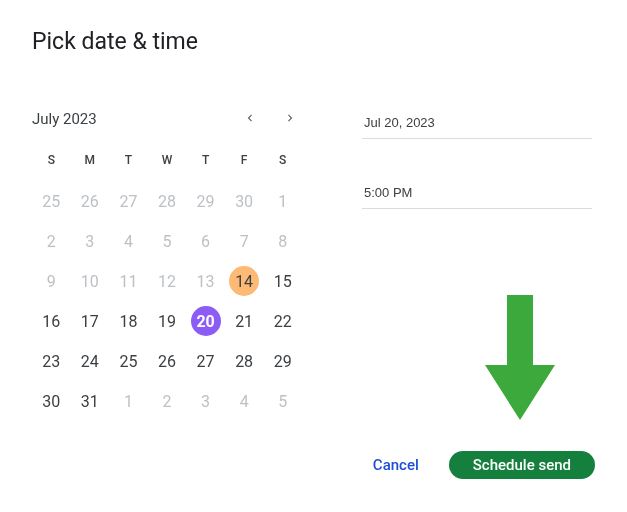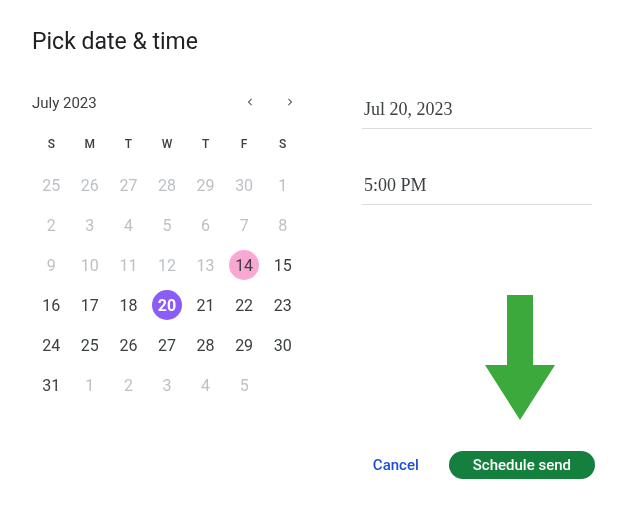--- a/index.html
+++ b/index.html
@@ -9,21 +9,21 @@
       font-family: 'Google Sans', Roboto, Arial, sans-serif;
       background: #fff;
       padding: 28px 32px;
       position: relative;
       color: #3c4043;
     }
     .title {
       font-size: 23px;
       font-weight: 400;
       color: #202124;
-      margin-bottom: 36px;
+      margin-bottom: 52px;
     }
     .content {
       display: flex;
       gap: 60px;
     }
     .calendar {
       width: 270px;
     }
     .cal-header {
       display: flex;
@@ -77,35 +77,35 @@
     }
     .day.outside { color: #bdc1c6; }
     .day .circle {
       width: 30px;
       height: 30px;
       display: flex;
       align-items: center;
       justify-content: center;
       border-radius: 50%;
     }
-    .day.today .circle { background: #f9a8d4; color: #3c4043; }
+    .day.today .circle { background: #fdba74; color: #3c4043; }
     .day.selected .circle { background: #8b5cf6; color: #fff; font-weight: 700; }
     .fields {
       flex: 1;
       padding-top: 2px;
     }
     .field {
       border: none;
       border-bottom: 1px solid #dadce0;
-      font-size: 18px;
+      font-size: 13px;
       color: #3c4043;
       padding: 6px 2px 8px;
       width: 230px;
       outline: none;
-      font-family: Liberation Serif, serif;
+      font-family: Liberation Sans, sans-serif;
       background: transparent;
       margin-bottom: 40px;
       display: block;
     }
     .actions {
       position: absolute;
       bottom: 28px;
       right: 32px;
       display: flex;
       align-items: center;
@@ -239,20 +239,23 @@
         </div>
         <div class="day">
           <span class="circle">16</span>
         </div>
         <div class="day">
           <span class="circle">17</span>
         </div>
         <div class="day">
           <span class="circle">18</span>
         </div>
+        <div class="day">
+          <span class="circle">19</span>
+        </div>
         <div class="day selected">
           <span class="circle">20</span>
         </div>
         <div class="day">
           <span class="circle">21</span>
         </div>
         <div class="day">
           <span class="circle">22</span>
         </div>
         <div class="day">

